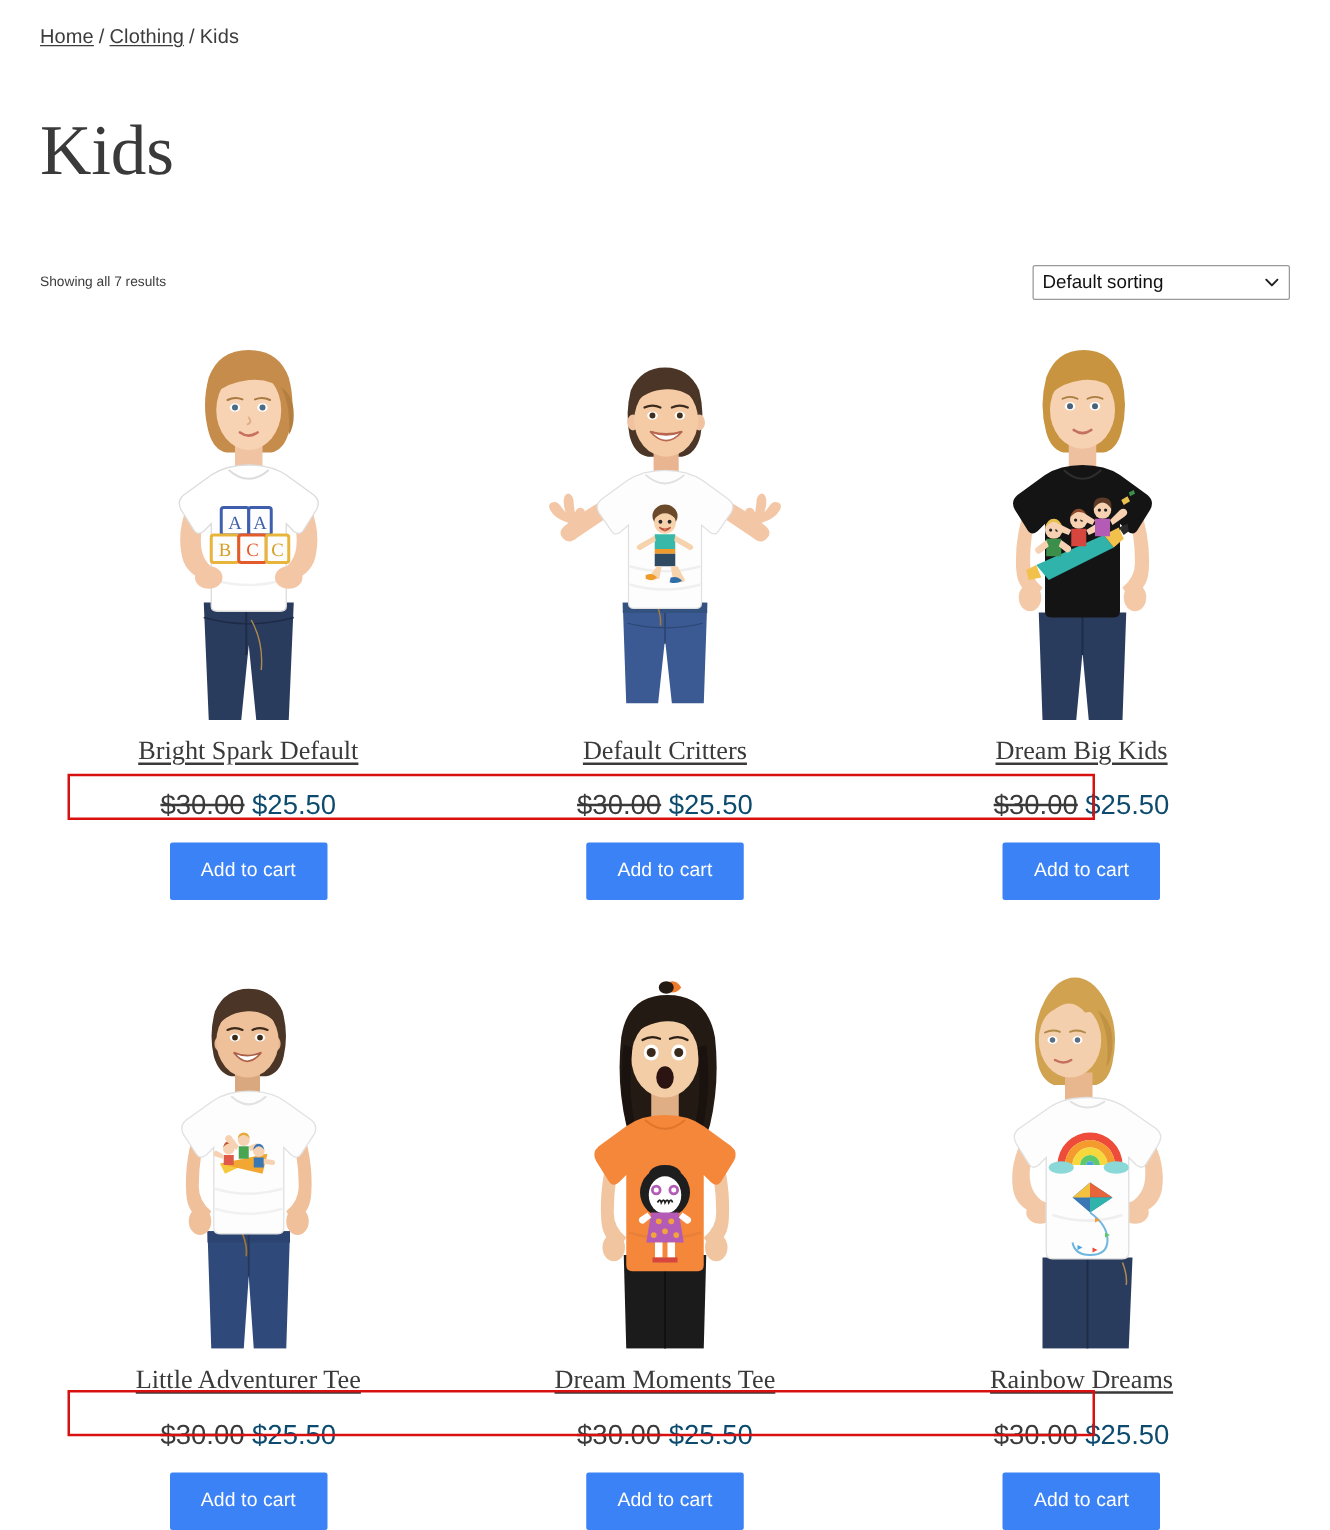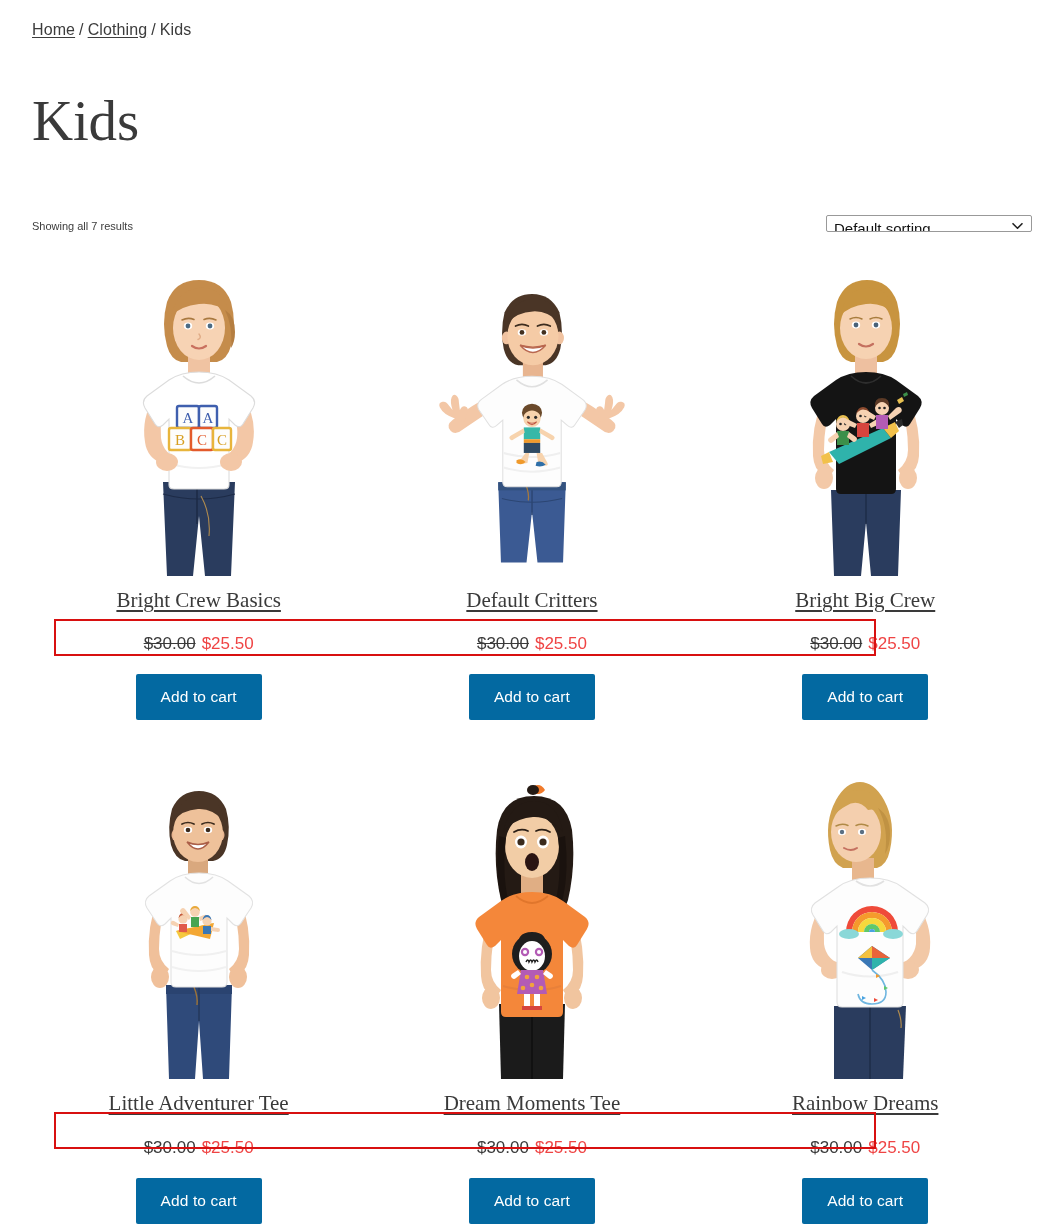--- a/index.html
+++ b/index.html
@@ -61,21 +61,21 @@
   }
   .sorting-select {
     -webkit-appearance: none;
     appearance: none;
     font-family: "Liberation Sans", sans-serif;
     font-size: 15px;
     color: #111;
     background: #ffffff;
     border: 1px solid #999;
     border-radius: 2px;
-    height: 17px;
+    height: 28px;
     width: 206px;
     padding: 0 26px 0 7px;
     line-height: 26px;
   }
   .select-wrap { position: relative; display: inline-block; }
   .select-wrap .chev {
     position: absolute;
     right: 9px;
     top: 50%;
     transform: translateY(-50%);
@@ -120,37 +120,37 @@
     margin-top: 12px;
     line-height: 1.2;
     white-space: nowrap;
   }
 
   .price-line {
     margin-top: 19px;
     height: 24px;
     display: flex;
     align-items: center;
-    font-size: 17px;
+    font-size: 22px;
     color: #3a3a3a;
     gap: 6px;
   }
   .price-old { text-decoration: line-through; color: #3a3a3a; }
-  .price-new { color: #ef4444; }
+  .price-new { color: #0c4a6e; }
 
   
   .price-highlight {
     position: absolute;
     border: 2px solid #d81010;
     pointer-events: none;
   }
 
   .add-to-cart {
     margin-top: 18px;
-    background: #0369a1;
+    background: #3b82f6;
     color: #ffffff;
     border: 0;
     border-radius: 2px;
     font-family: "Liberation Sans", sans-serif;
     font-size: 15.5px;
     height: 46px;
     width: 126px;
     cursor: pointer;
     letter-spacing: .1px;
   }
@@ -227,21 +227,21 @@
             <text x="79" y="179" font-family="'Liberation Serif',serif" font-size="15" text-anchor="middle" fill="#d79f22">B</text>
             <rect x="90" y="162" width="22" height="22" rx="2" fill="#fdfdfd" stroke="#e35a2b" stroke-width="2.4"></rect>
             <text x="101" y="179" font-family="'Liberation Serif',serif" font-size="15" text-anchor="middle" fill="#e35a2b">C</text>
             <rect x="112" y="162" width="18" height="22" rx="2" fill="#fdfdfd" stroke="#e8b53c" stroke-width="2.4"></rect>
             <text x="121" y="179" font-family="'Liberation Serif',serif" font-size="15" text-anchor="middle" fill="#d79f22">C</text>
 
             <ellipse cx="66" cy="196" rx="11" ry="9" fill="#f3c7a6"></ellipse>
             <ellipse cx="130" cy="196" rx="11" ry="9" fill="#f3c7a6"></ellipse>
           </svg>
         </a>
-        <a class="product-title" href="#">Bright Crew Basics</a>
+        <a class="product-title" href="#">Bright Spark Default</a>
         <div class="price-line">
           <span class="price-old">$30.00</span>
           <span class="price-new">$25.50</span>
         </div>
         <button class="add-to-cart">Add to cart</button>
       </div>
 
       <div class="product">
         <a class="thumb" href="#">
           <svg width="230" height="310" viewBox="0 0 230 310" aria-label="boy white tee cartoon boy">
@@ -361,21 +361,21 @@
             <path d="M100 141 q7 -10 14 0 q1 -9 -7 -9 q-8 0 -7 9z" fill="#5c3a26"></path>
             <circle cx="104.5" cy="142" r="1.3" fill="#222"></circle>
             <circle cx="109.5" cy="142" r="1.3" fill="#222"></circle>
             <path d="M101 149 h12 v14 h-12z" fill="#b35bb5"></path>
             <path d="M101 150 l-8 -5 q-3 -2 -4 0 q-2 3 1 5 l9 4z" fill="#f6d2b2"></path>
             <path d="M113 150 l8 -8 q3 -2 5 0 q2 3 -1 5 l-10 7z" fill="#f6d2b2"></path>
             <path d="M122 134 l5 -3 l2 4 l-5 3z" fill="#e8c050"></path>
             <path d="M128 128 l4 -2 l1 3 l-4 2z" fill="#3c8f4a"></path>
           </svg>
         </a>
-        <a class="product-title" href="#">Bright Big Crew</a>
+        <a class="product-title" href="#">Dream Big Kids</a>
         <div class="price-line">
           <span class="price-old">$30.00</span>
           <span class="price-new">$25.50</span>
         </div>
         <button class="add-to-cart">Add to cart</button>
       </div>
 
       <div class="price-highlight" style="left:22px; top:358px; width:822px; height:37px;"></div>
     </div>
 

